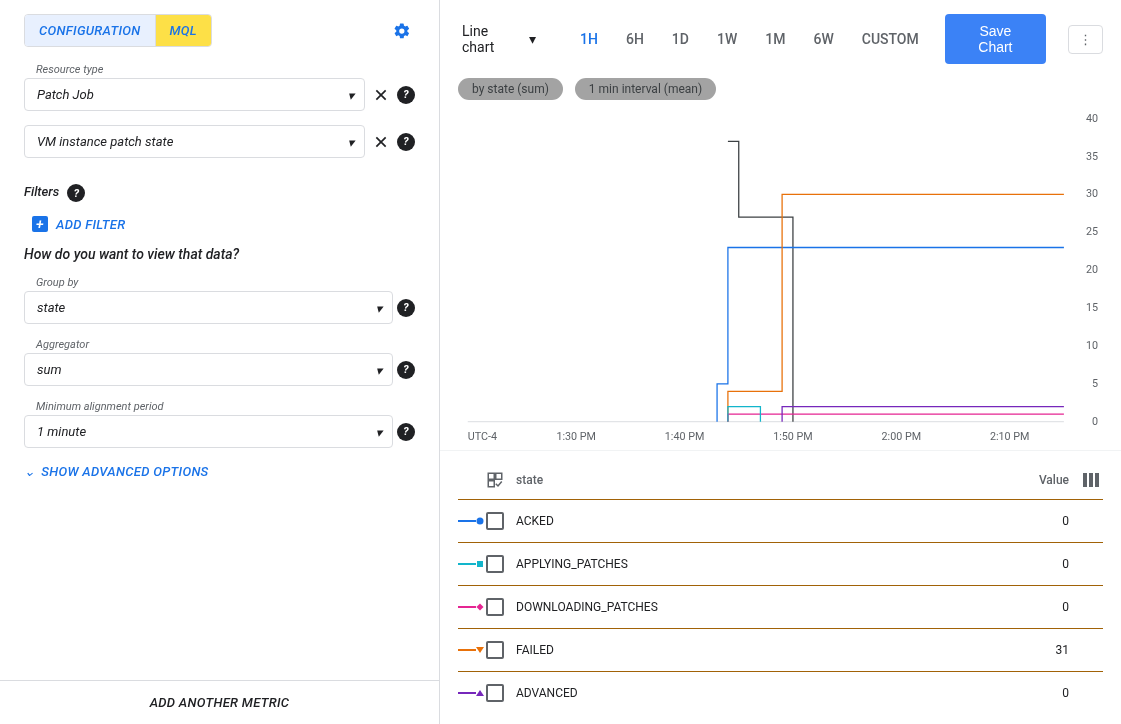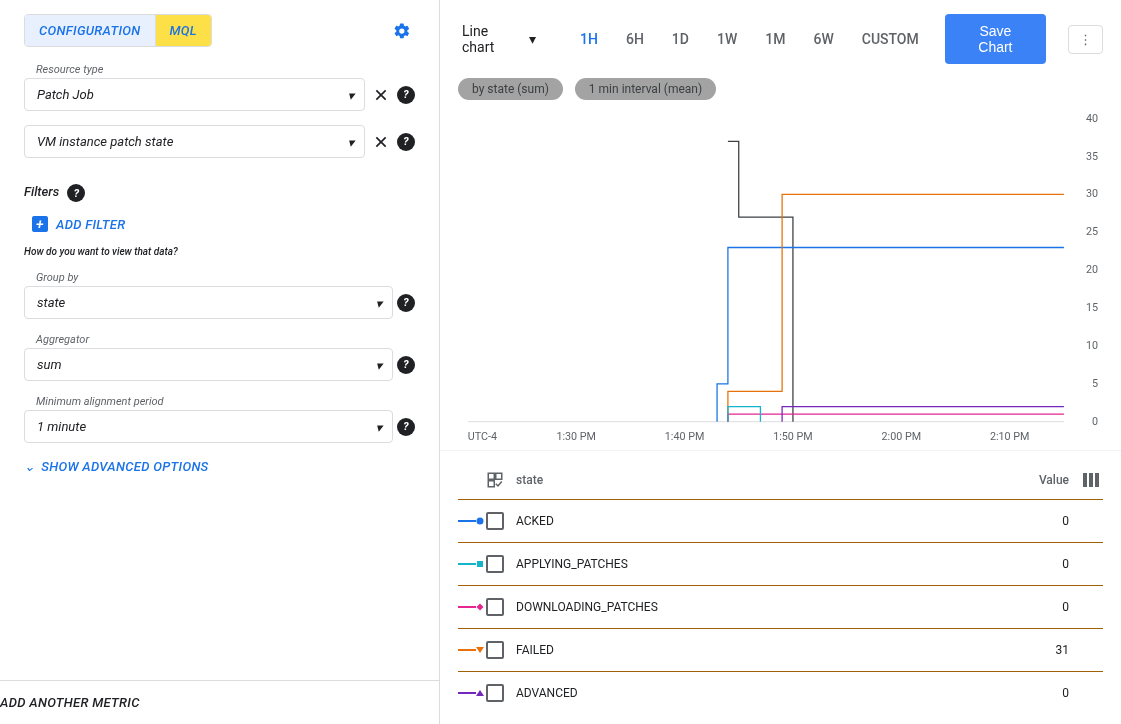--- a/index.html
+++ b/index.html
@@ -21,28 +21,28 @@
 .form-area { padding: 8px 24px; flex: 1; overflow-y: auto; }
 .field { margin-bottom: 14px; }
 .field-label { font-size: 11px; color: #5f6368; display: block; margin-bottom: 2px; padding-left: 12px; }
 .field-row { display: flex; align-items: center; gap: 4px; }
 .select-box { flex: 1; border: 1px solid #dadce0; border-radius: 4px; padding: 8px 32px 8px 12px; position: relative; font-size: 13px; background: #fff; cursor: pointer; }
 .select-box .caret { position: absolute; right: 10px; top: 50%; transform: translateY(-50%); }
 .icon-btn { width: 24px; height: 24px; display: flex; align-items: center; justify-content: center; color: #202124; cursor: pointer; }
 .help-icon { width: 18px; height: 18px; border-radius: 50%; background: #202124; color: #fff; font-size: 11px; font-weight: bold; display: flex; align-items: center; justify-content: center; }
 
 .section-label { font-size: 13px; font-weight: 500; color: #202124; margin: 26px 0 10px 0; display: flex; align-items: flex-start; gap: 8px; }
-.section-heading { font-size: 10px; font-weight: 500; margin: 8px 0 14px 0; }
+.section-heading { font-size: 14px; font-weight: 500; margin: 8px 0 14px 0; }
 
 .add-filter { color: #1a73e8; font-weight: 500; font-size: 13px; display: flex; align-items: center; gap: 8px; cursor: pointer; padding: 4px 8px; margin-bottom: 10px; letter-spacing: 0.3px; }
 .plus-box { width: 16px; height: 16px; background: #1a73e8; color: #fff; display: flex; align-items: center; justify-content: center; font-size: 14px; border-radius: 2px; }
 
 .show-advanced { color: #1a73e8; font-weight: 500; font-size: 13px; display: flex; align-items: center; gap: 6px; cursor: pointer; margin-top: 16px; letter-spacing: 0.3px; }
 
-.add-metric-bar { border-top: 1px solid #dadce0; padding: 14px 0; text-align: left; font-weight: 500; font-size: 13px; cursor: pointer; letter-spacing: 0.3px; }
+.add-metric-bar { border-top: 1px solid #dadce0; padding: 14px 8px; text-align: center; font-weight: 500; font-size: 13px; cursor: pointer; letter-spacing: 0.3px; }
 
 
 .chart-header { display: flex; align-items: center; padding: 14px 18px; gap: 14px; }
 .chart-type { display: flex; align-items: center; gap: 6px; padding: 6px 4px; cursor: pointer; font-size: 14px; }
 .time-ranges { display: flex; gap: 4px; }
 .time-btn { padding: 8px 12px; font-size: 14px; font-weight: 500; color: #5f6368; cursor: pointer; border-radius: 4px; }
 .time-btn.active { color: #1a73e8; }
 .save-btn { background: #3b82f6; color: #fff; padding: 9px 16px; border-radius: 4px; font-size: 14px; font-weight: 500; cursor: pointer; border: none; }
 .menu-dots { padding: 6px 10px; cursor: pointer; color: #5f6368; border: 1px solid #dadce0; border-radius: 4px; margin-left: 8px; }
 

